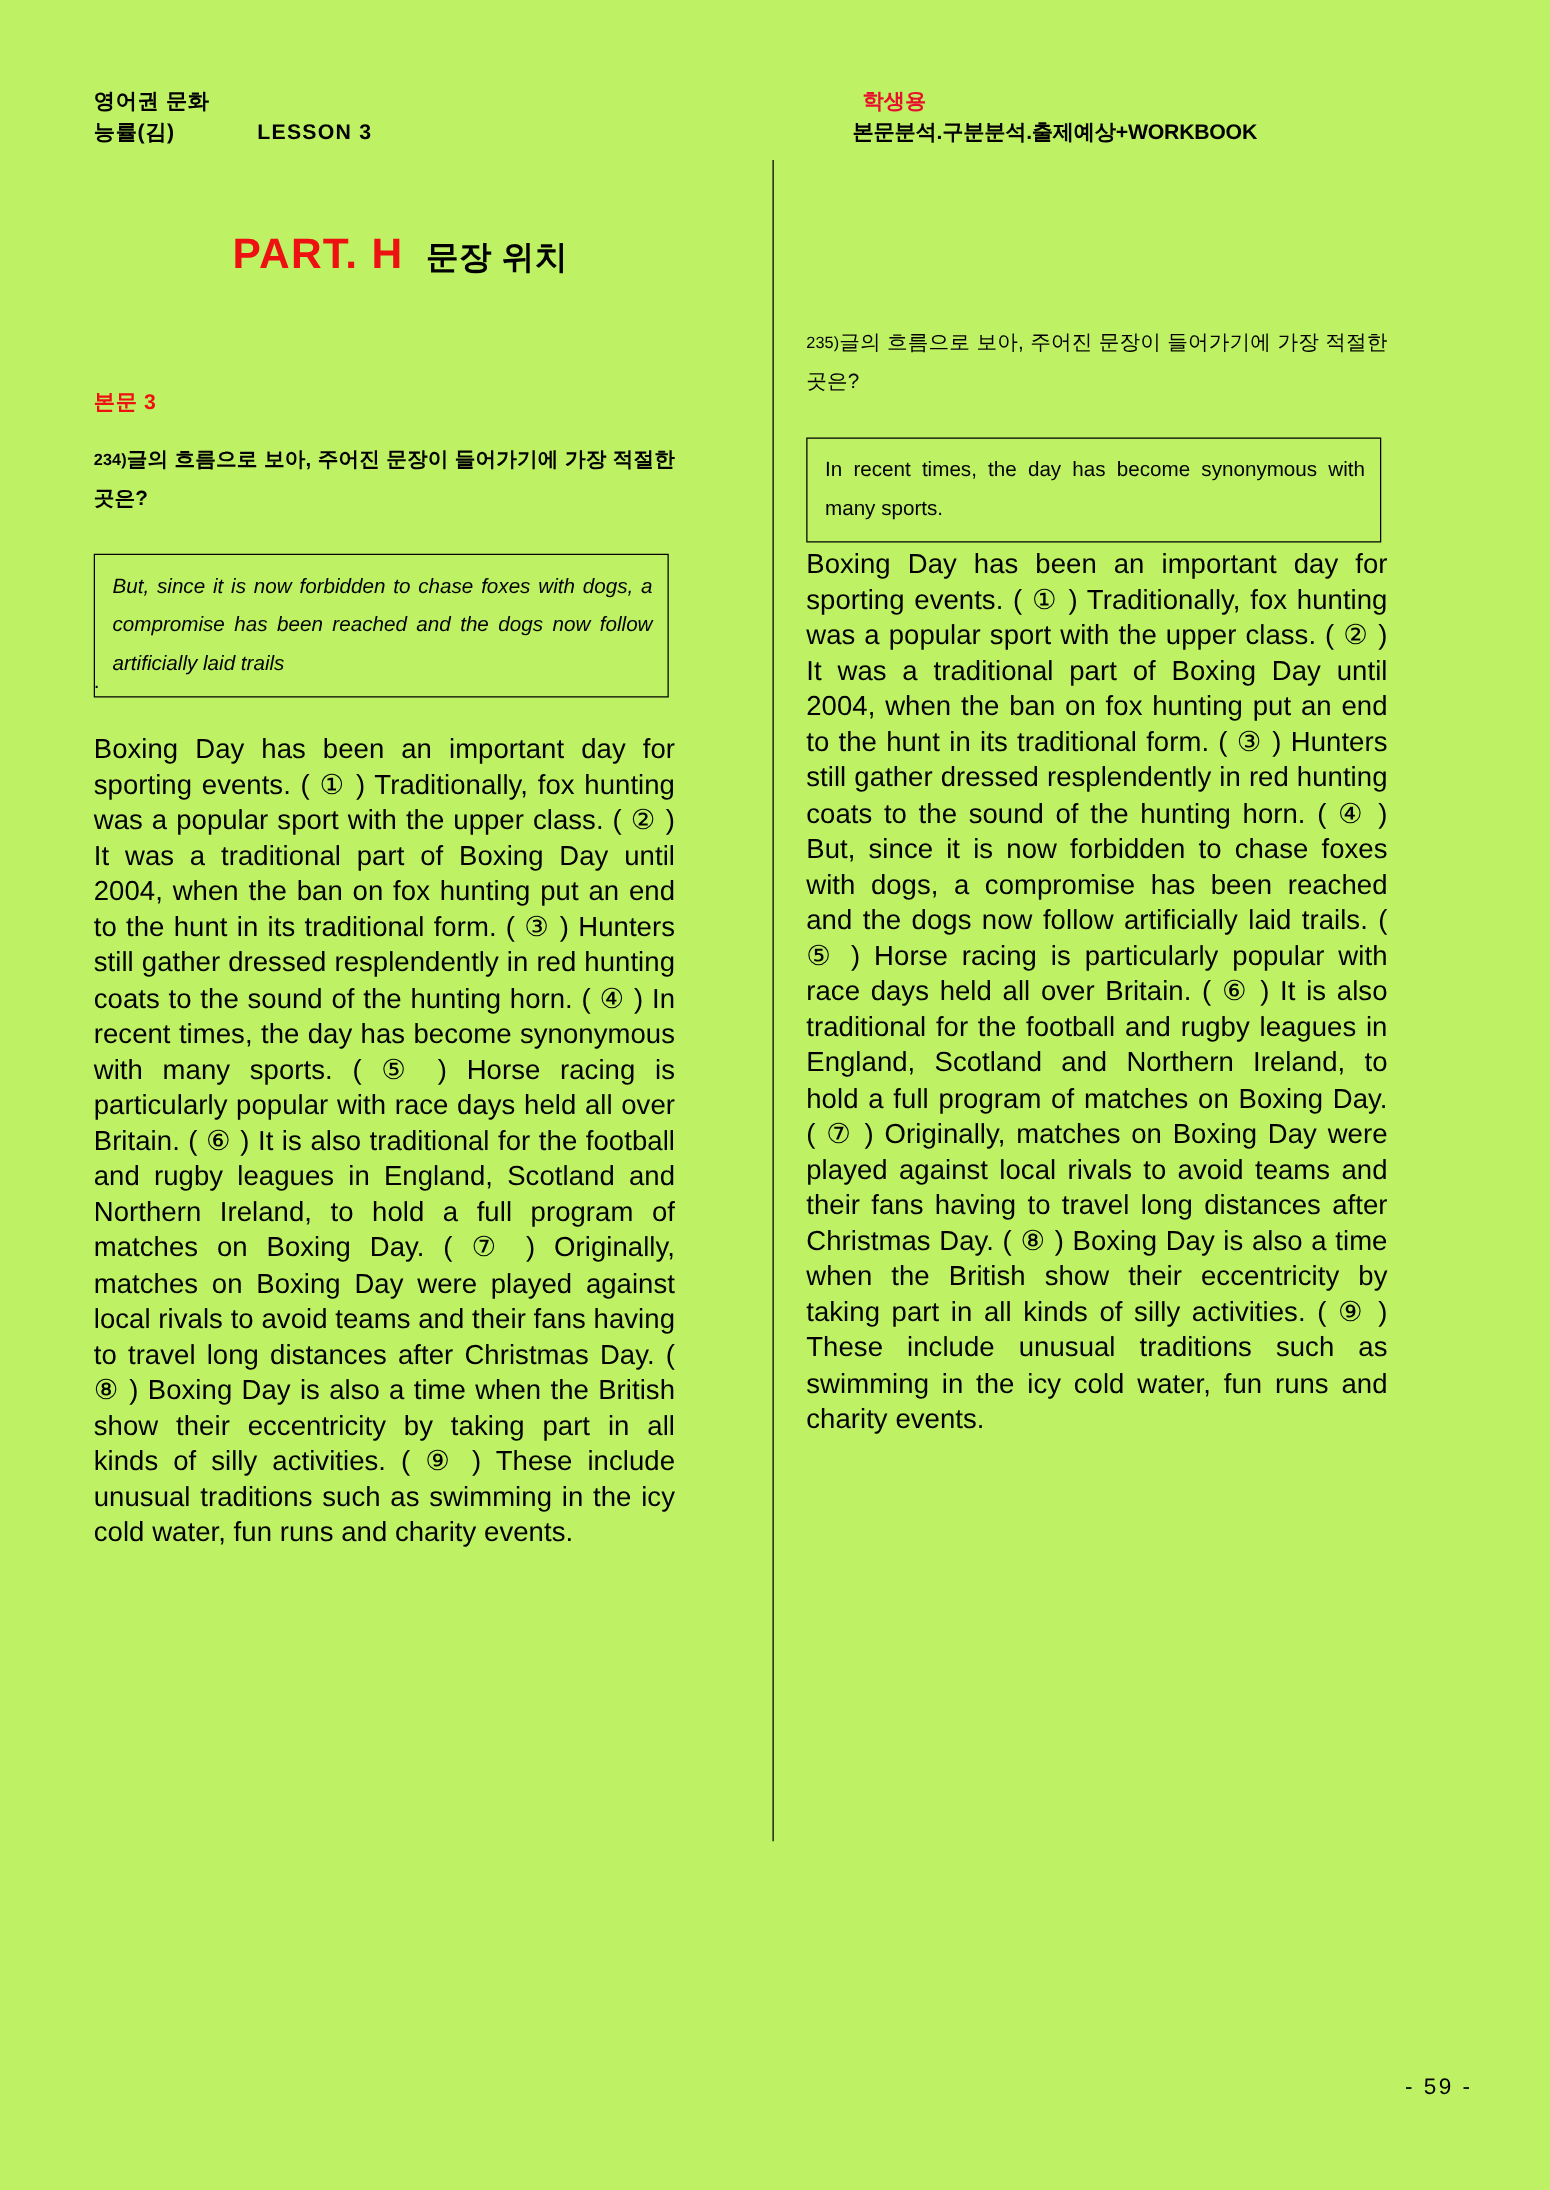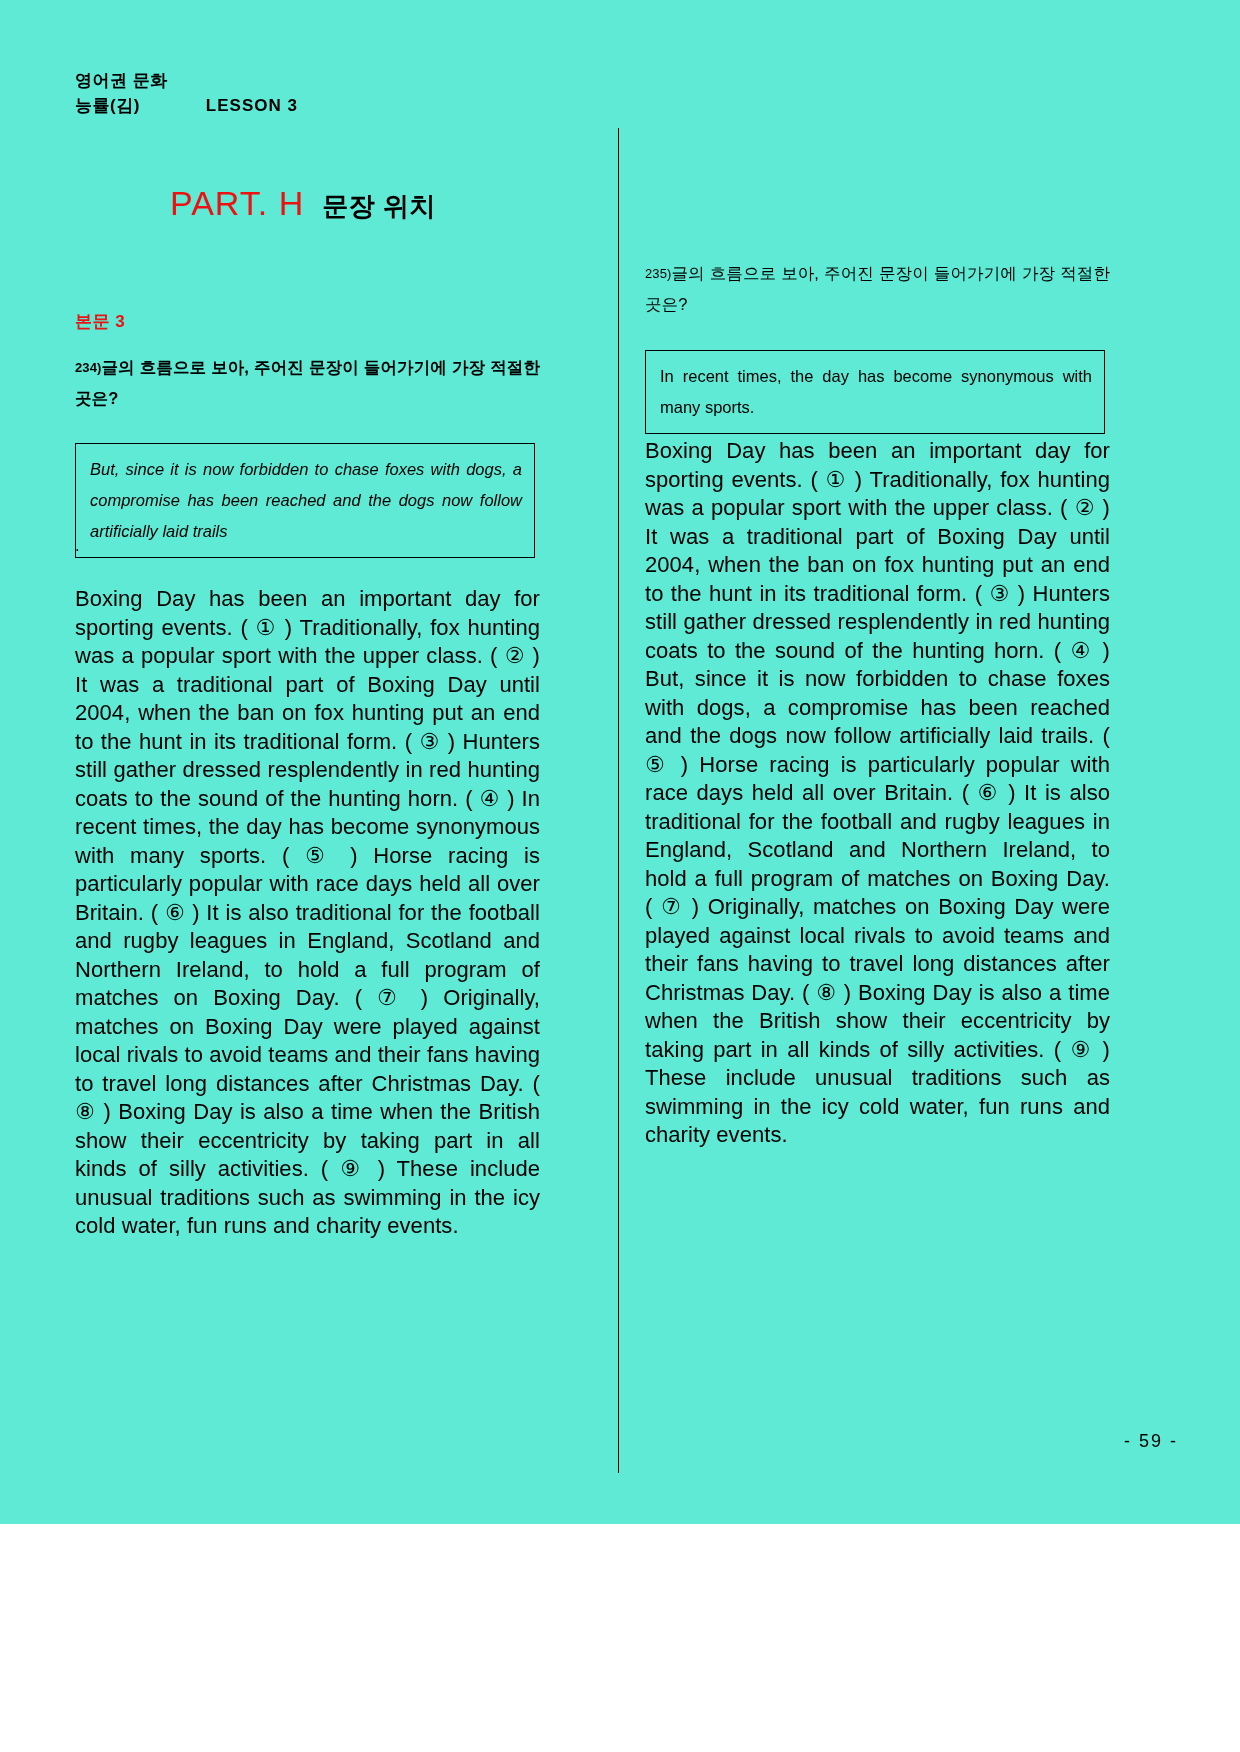--- a/index.html
+++ b/index.html
@@ -7,22 +7,22 @@
     padding: 0;
     background: #ffffff;
   }
   body {
     font-family: "Liberation Sans", "DejaVu Sans", sans-serif;
     color: #000000;
   }
   .page {
     position: relative;
     width: 1240px;
-    height: 1524px;
-    background: #5eead4;
+    height: 1752px;
+    background: #bef264;
     box-sizing: border-box;
     overflow: hidden;
   }
 
   
   .header {
     position: absolute;
     top: 68px;
     left: 75px;
     right: 60px;
@@ -75,23 +75,24 @@
 
   
   .part-title {
     position: absolute;
     left: 170px;
     top: 184px;
     white-space: nowrap;
   }
   .part-title .part {
     color: #ee1111;
-    font-weight: normal;
+    font-weight: bold;
     font-size: 34px;
     letter-spacing: 1px;
+    margin-left: 16px;
   }
   .part-title .part-name {
     color: #000000;
     font-weight: bold;
     font-size: 26px;
     margin-left: 18px;
     letter-spacing: 0.5px;
   }
 
   
@@ -172,20 +173,24 @@
 
 <div class="page">
 
   <div class="header">
     <div class="hdr-left">
       <div>영어권 문화</div>
       <div>
         <span>능률(김)</span><span class="lesson">LESSON 3</span>
       </div>
     </div>
+    <div class="hdr-right">
+      <span class="student">학생용</span>
+      <span class="subtitle">본문분석.구분분석.출제예상+WORKBOOK</span>
+    </div>
   </div>
 
   <div class="divider"></div>
 
   <div class="part-title">
     <span class="part">PART. H</span><span class="part-name">문장 위치</span>
   </div>
 
   <div class="col col-left">
 

